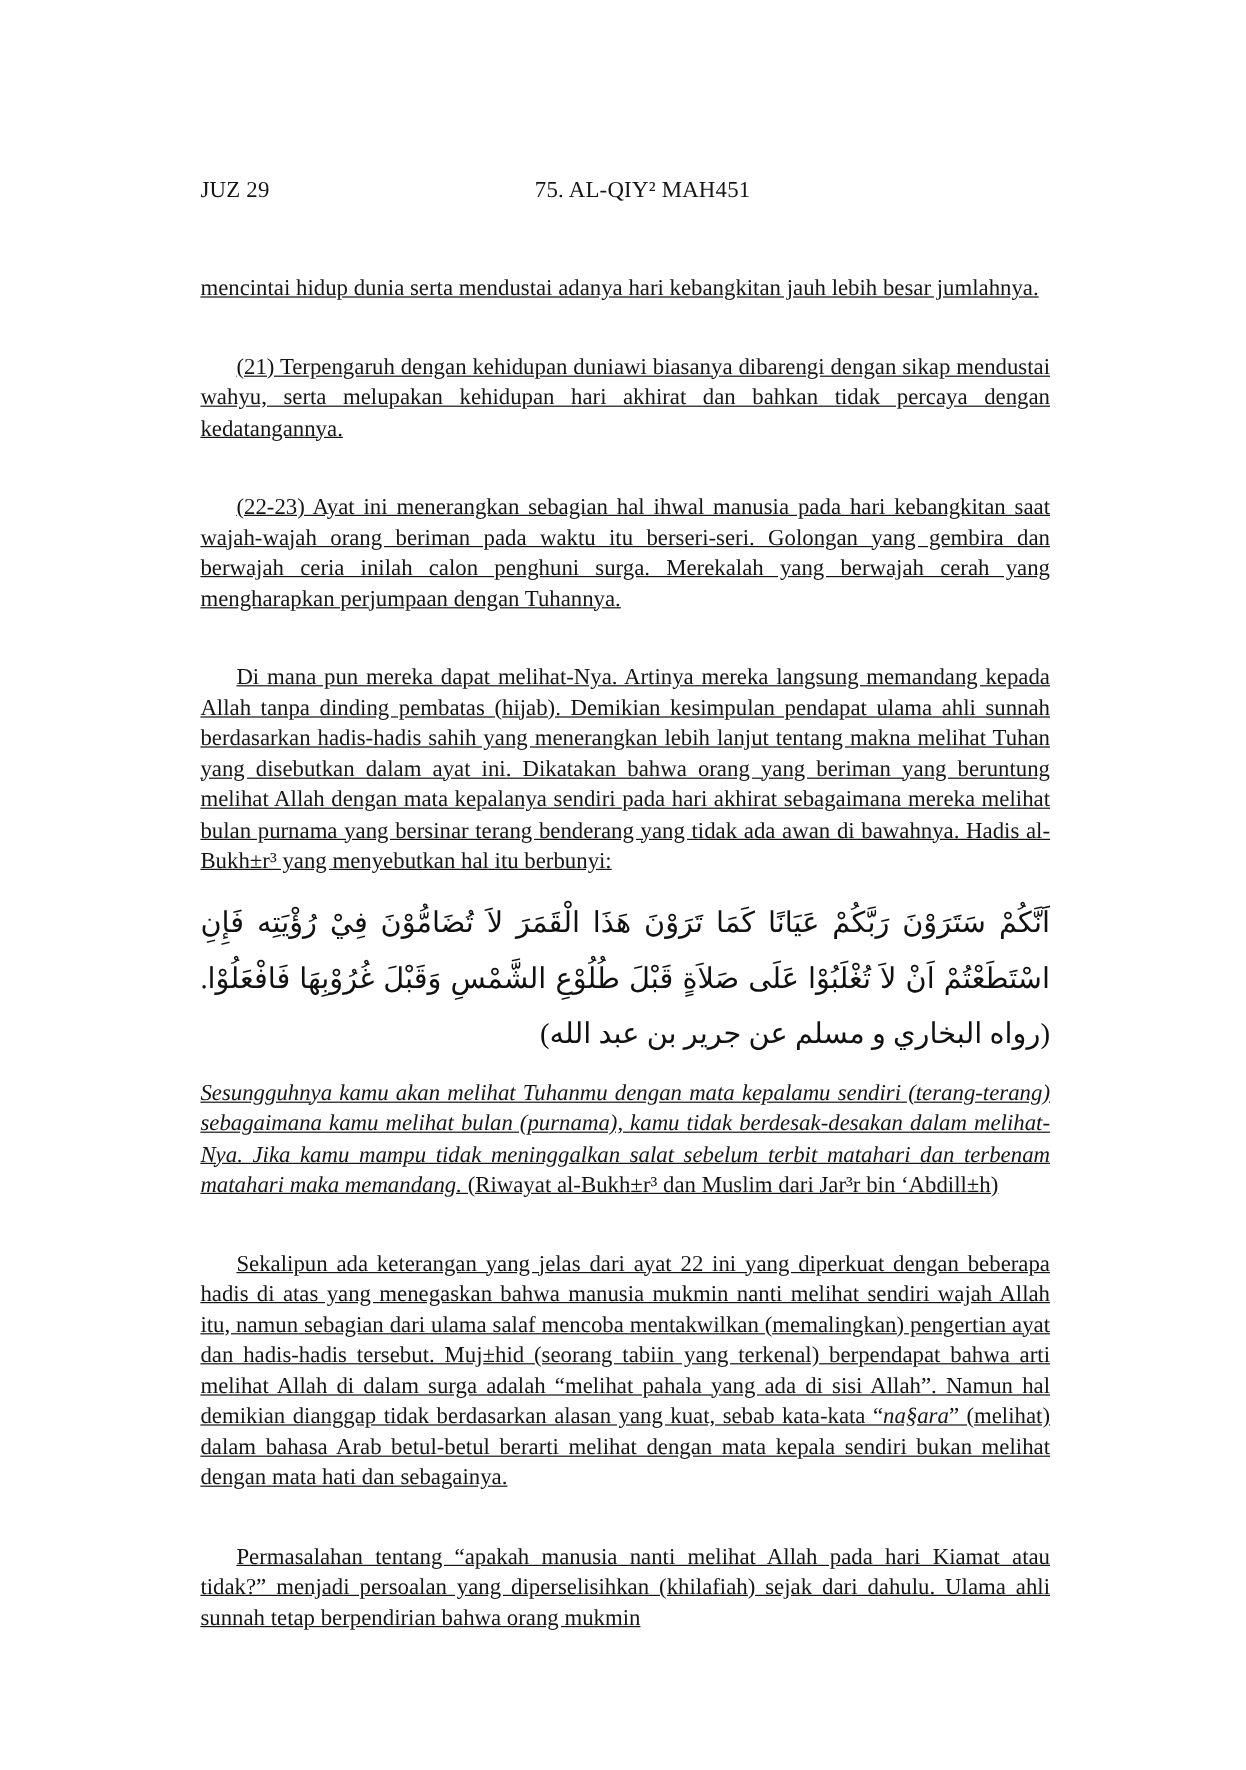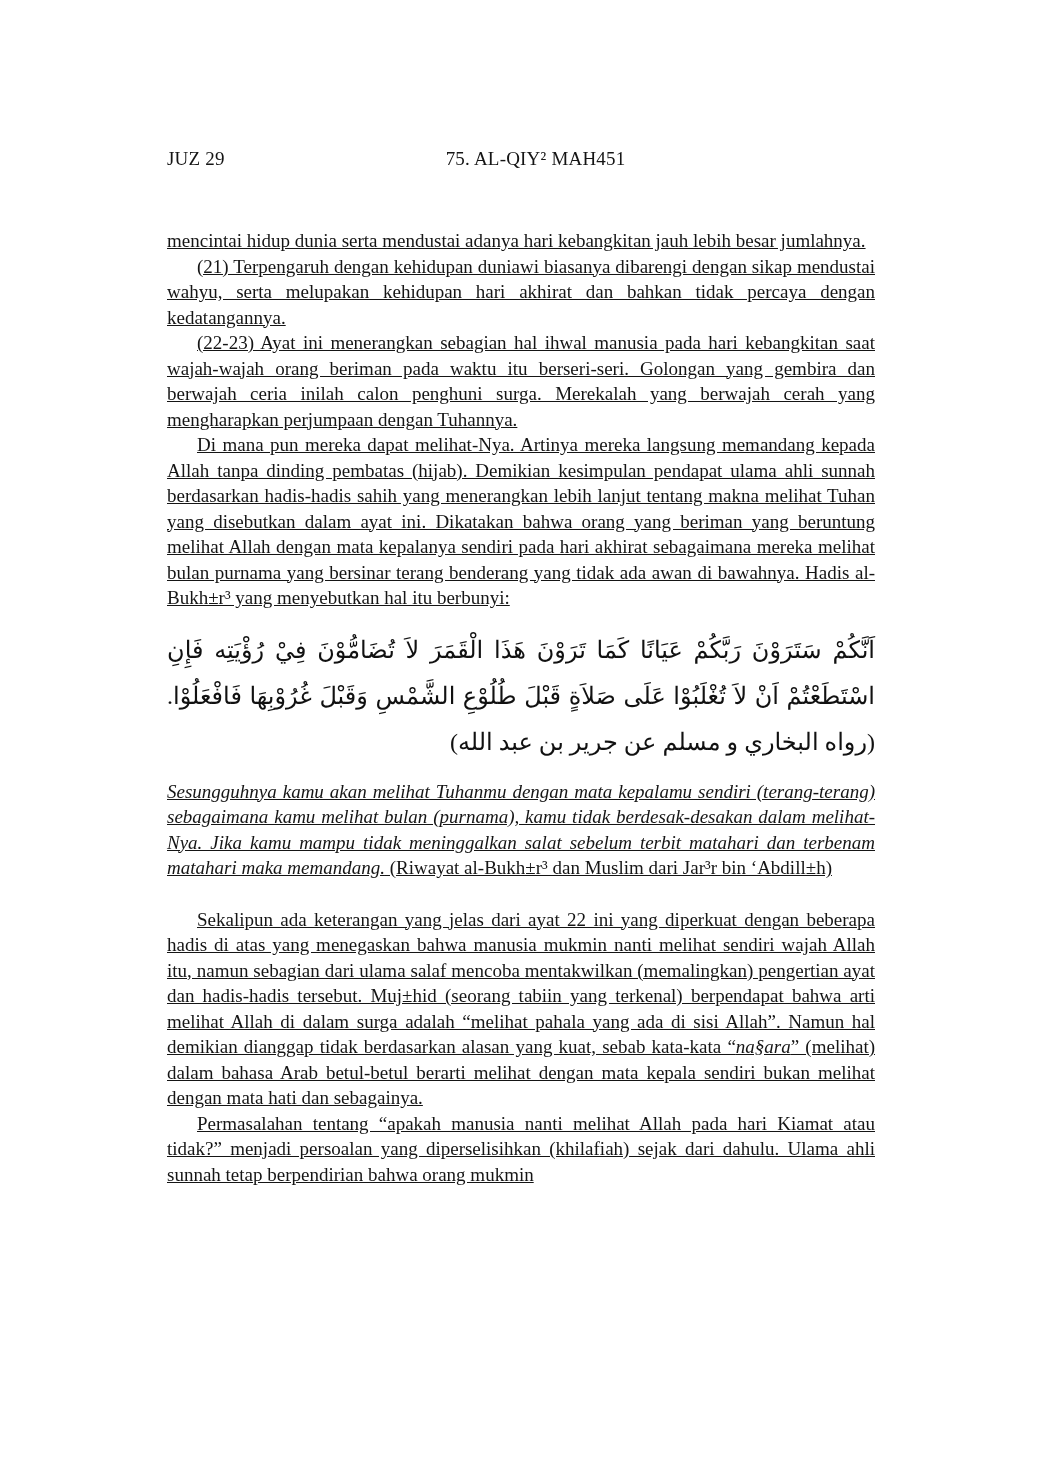--- a/index.html
+++ b/index.html
@@ -27,21 +27,21 @@
   .hdr-right { text-align: left; }
 
   .page-body {
     margin-top: 58px;
     font-size: 19px;
     line-height: 25.5px;
     text-align: justify;
     text-justify: inter-word;
   }
   .para { text-align: justify; text-decoration: underline; }
-  .para.indent { text-indent: 30px; }
+  .para.indent { text-indent: 30px; margin-top: 40px; }
 
   .arabic {
     direction: rtl;
     unicode-bidi: embed;
     font-family: Liberation Serif, serif;
     font-size: 24px;
     line-height: 46px;
     text-align: justify;
     margin: 16px 0 14px 0;
     color: #111;

